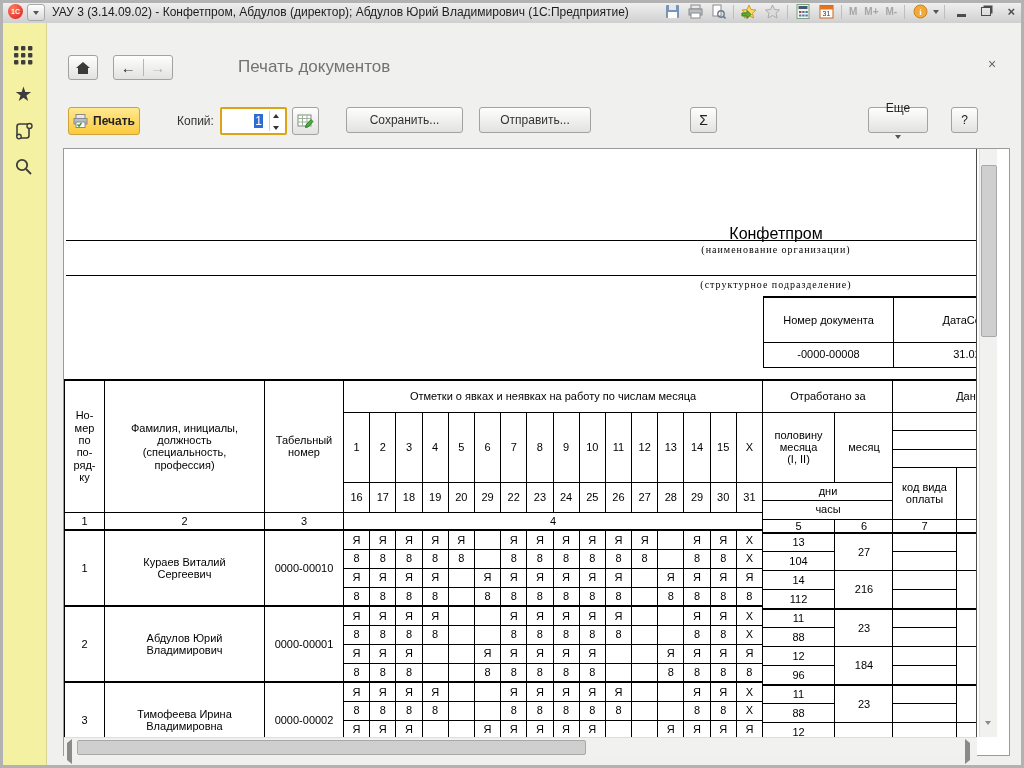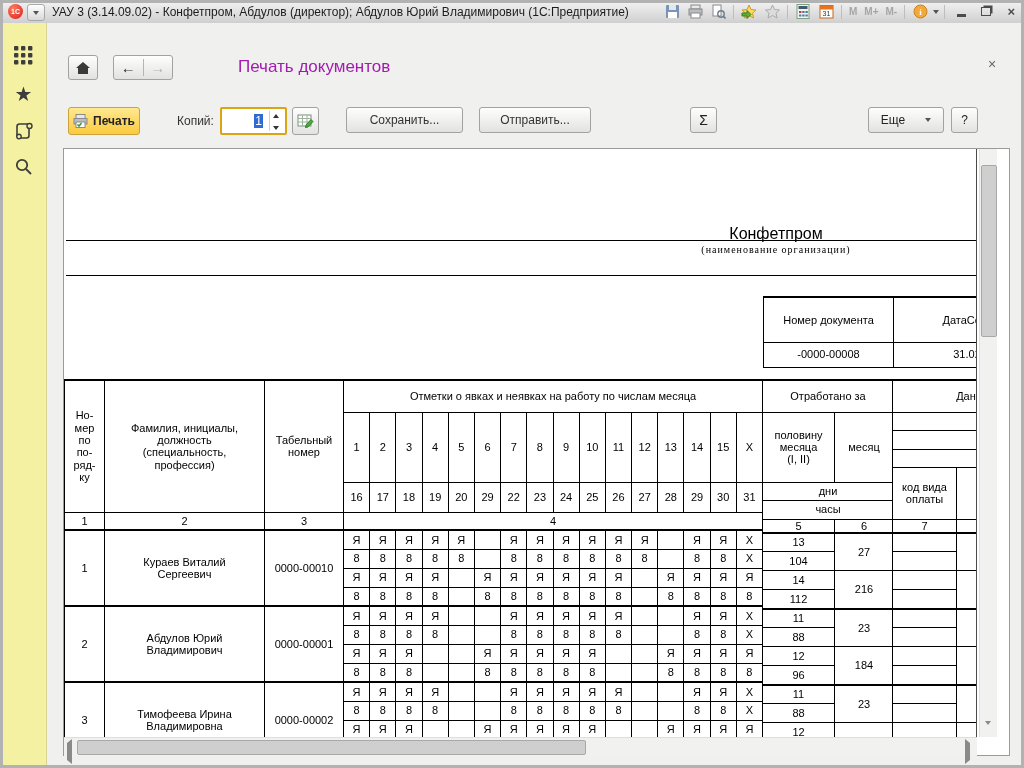--- a/index.html
+++ b/index.html
@@ -31,39 +31,39 @@
   
   #content{position:absolute;left:47px;top:23px;width:977px;height:745px;background:#f0f0ee;}
   .btn{position:absolute;display:flex;align-items:center;justify-content:center;
     background:linear-gradient(#fefefe,#e2e2e0);border:1px solid #a2a2a2;border-radius:3px;
     font-size:12px;color:#222;box-sizing:border-box;}
   #btn-home{left:21px;top:32px;width:30px;height:25px;}
   #nav-group{left:66px;top:32px;width:60px;height:25px;display:flex;padding:0;}
   #nav-group .half{flex:1;display:flex;align-items:center;justify-content:center;font-size:15px;}
   #nav-group .half.bk{border-right:1px solid #b5b5b5;color:#333;}
   #nav-group .half.fw{color:#b3b3b3;}
-  #form-title{position:absolute;left:191px;top:34px;font-size:17px;color:#a21caf;}
+  #form-title{position:absolute;left:191px;top:34px;font-size:17px;color:#737373;}
   #form-close{position:absolute;left:937px;top:33px;font-size:14px;color:#666;width:16px;height:16px;
     display:flex;align-items:center;justify-content:center;}
   #btn-print{left:21px;top:84px;width:72px;height:28px;gap:5px;
     background:linear-gradient(#ffe98f,#fbca3e);border:1px solid #cda23a;font-weight:bold;}
   #copies-label{position:absolute;left:130px;top:91px;font-size:12px;color:#333;}
   #spinner{position:absolute;left:173px;top:84px;width:67px;height:28px;box-sizing:border-box;
     border:2px solid #dca313;border-radius:2px;background:#fff;}
   #spin-val{position:absolute;right:22px;top:5px;font-size:12px;}
   #spin-val .sel{background:#2e6bd4;color:#fff;padding:0 1px;}
   #spin-arrows{position:absolute;right:3px;top:2px;width:13px;height:20px;border-left:1px solid #d0d0d0;
     display:flex;flex-direction:column;align-items:center;justify-content:space-between;padding:3px 0 1px 0;box-sizing:border-box;}
   .tri-up{width:0;height:0;border-left:3.5px solid transparent;border-right:3.5px solid transparent;border-bottom:4px solid #333;}
   .tri-dn{width:0;height:0;border-left:3.5px solid transparent;border-right:3.5px solid transparent;border-top:4px solid #333;}
   #btn-gridedit{left:245px;top:84px;width:27px;height:28px;}
   #btn-save{left:299px;top:84px;width:117px;height:26px;color:#333;}
   #btn-send{left:432px;top:84px;width:112px;height:26px;color:#333;}
   #btn-sigma{left:643px;top:84px;width:27px;height:26px;font-size:14px;}
-  #btn-more{left:821px;top:84px;width:76px;height:26px;gap:20px;}
+  #btn-more{left:821px;top:84px;width:60px;height:26px;gap:20px;flex-direction:column;}
   #btn-help{left:904px;top:84px;width:27px;height:26px;}
   
   #docarea{position:absolute;left:16px;top:125px;width:945px;height:606px;background:#fff;
     border:1px solid #9b9b9b;box-sizing:content-box;}
   #page{position:absolute;left:0;top:0;width:913px;height:606px;overflow:hidden;}
   .hline{position:absolute;left:2px;width:910px;border-bottom:1px solid #000;}
   .ctr{position:absolute;left:512px;width:400px;text-align:center;}
   #org-name{top:76px;font-size:16px;}
   .cap{font-size:10px;letter-spacing:1px;font-family:Liberation Serif, serif;}
   #doc-title{position:absolute;left:164px;width:500px;top:163px;text-align:center;
@@ -260,20 +260,21 @@
     <span class="caret"></span>
   </div>
   <div class="btn" id="btn-help">?</div>
 
   <div id="docarea">
     <div id="page">
       <div class="ctr" id="org-name">Конфетпром</div>
       <div class="hline" style="top:91px"></div>
       <div class="ctr cap" style="top:95px">(наименование организации)</div>
       <div class="hline" style="top:126px"></div>
+      <div class="ctr cap" style="top:130px">(структурное подразделение)</div>
 
       <table class="grid" id="tNum" style="left:699px;top:147px;width:277px">
         <colgroup>
             <col style="width:130px">
             <col style="width:147px">
           </colgroup>
         <tbody>
           <tr style="height:45px">
             <td>Номер документа</td>
             <td class="dcut">ДатаСост</td>

